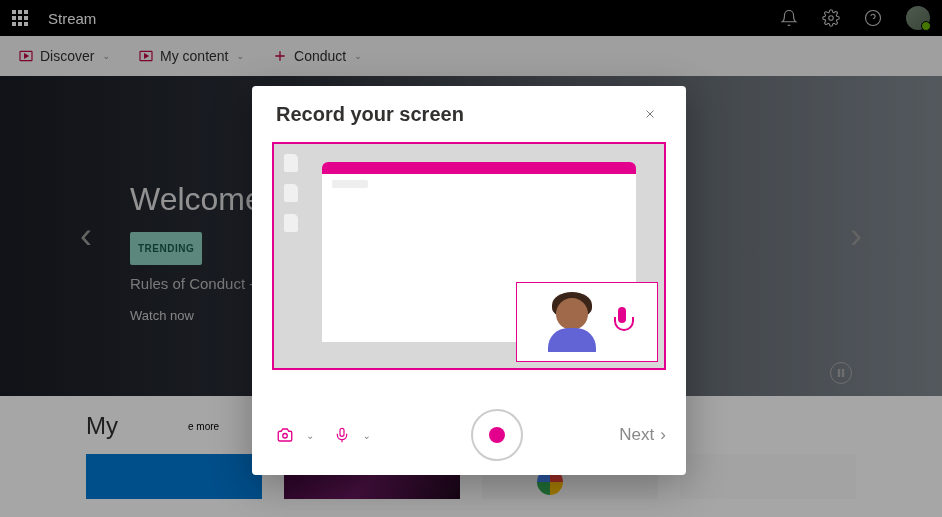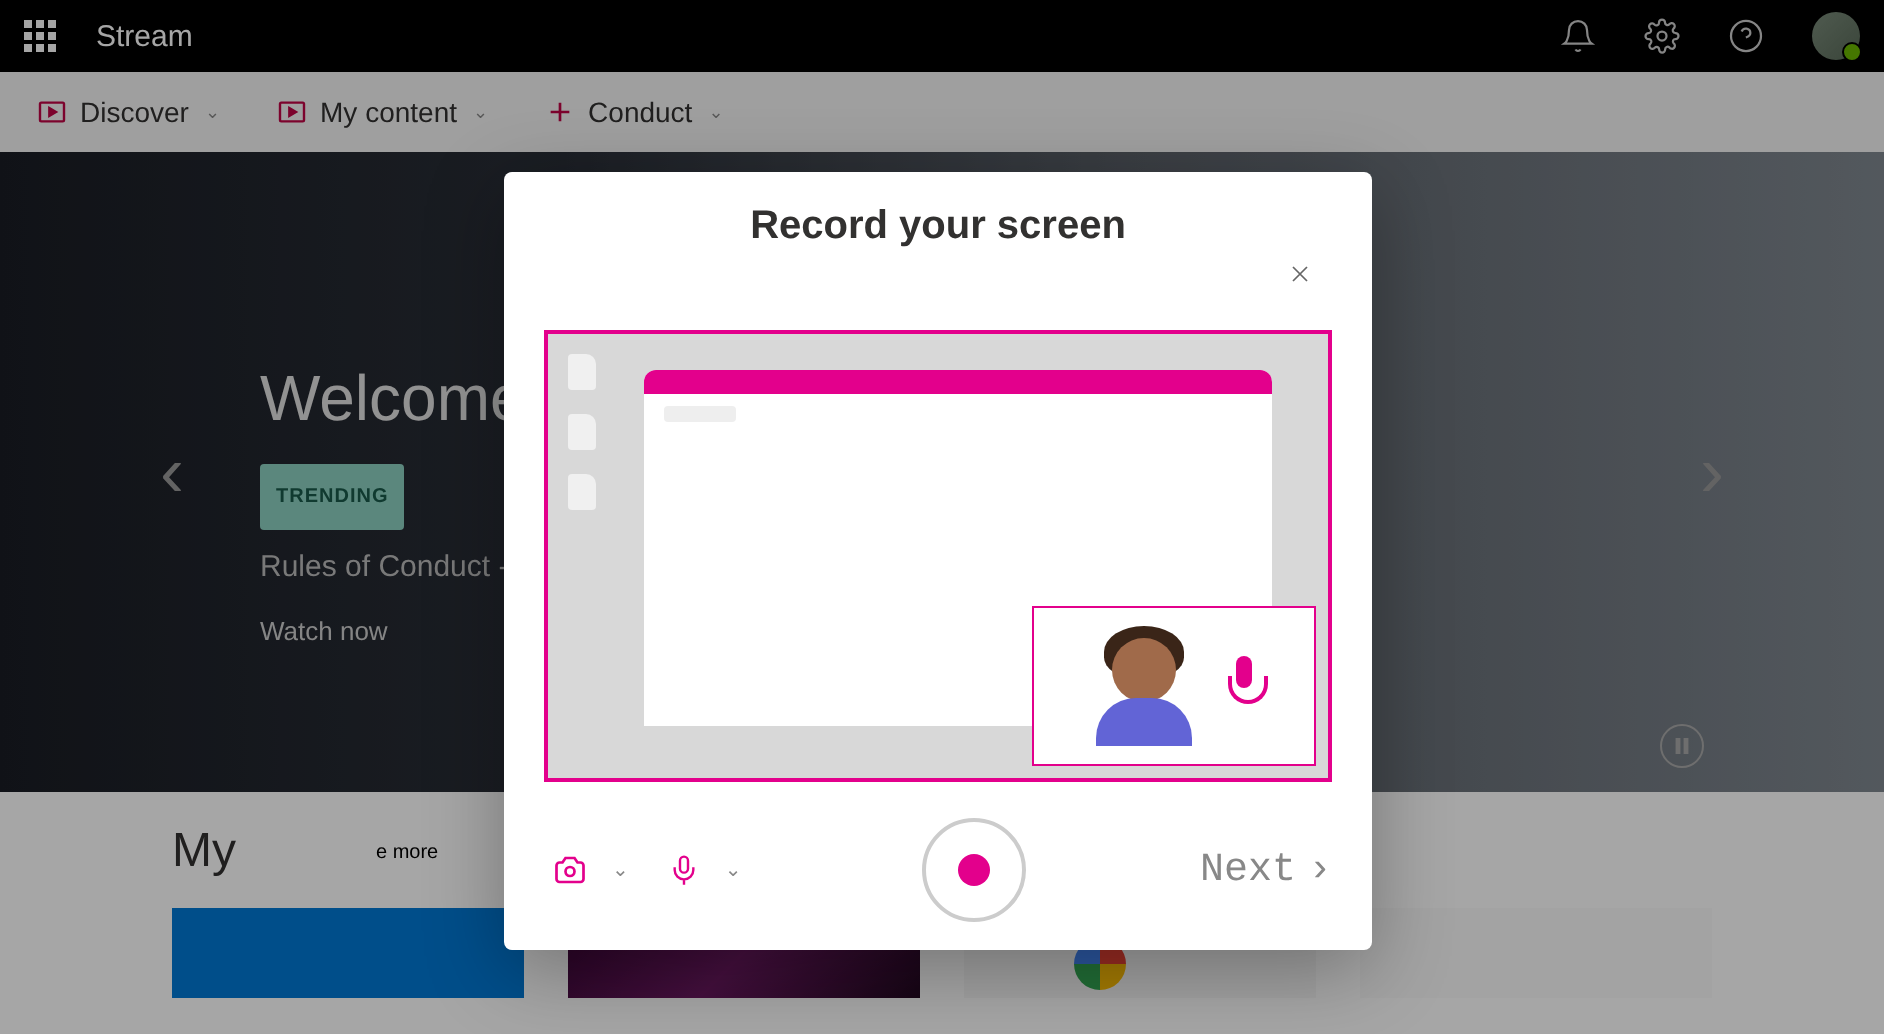--- a/index.html
+++ b/index.html
@@ -45,21 +45,21 @@
     .thumb:nth-child(2) { background: linear-gradient(135deg, #3a0535, #6a1860, #220820); }
     .thumb:nth-child(3) { background: #f8f8f8; position: relative; }
     .thumb:nth-child(4) { background: #fafafa; position: relative; }
     .thumb:nth-child(3)::after { content:''; position:absolute; left:55px; top:15px; width:26px; height:26px; background: conic-gradient(#ea4335 0 90deg, #fbbc05 90deg 180deg, #34a853 180deg 270deg, #4285f4 270deg 360deg); border-radius:50%; }
 
     
     .backdrop { position: absolute; inset: 0; background: rgba(0,0,0,0.35); z-index: 10; }
 
     
     .modal { position: absolute; left: 252px; top: 86px; width: 434px; height: 389px; background: #fff; border-radius: 4px; z-index: 20; box-shadow: 0 10px 40px rgba(0,0,0,0.3); display: flex; flex-direction: column; }
-    .modal-header { display: flex; align-items: center; padding: 16px 24px 10px; flex-direction: column; }
+    .modal-header { display: flex; align-items: center; padding: 16px 24px 10px; }
     .modal-title { font-size: 20px; font-weight: 600; color: #323130; }
     .modal-close { margin-left: auto; width: 24px; height: 24px; display: flex; align-items: center; justify-content: center; color: #666; cursor: pointer; font-size: 16px; }
 
     .modal-preview { margin: 6px 20px 12px; height: 228px; border: 2px solid #e3008c; padding: 8px; background: #d8d8d8; position: relative; }
     .preview-docs { position: absolute; left: 10px; top: 10px; display: flex; flex-direction: column; gap: 12px; }
     .preview-docs > div { width: 14px; height: 18px; background: #f0f0f0; border-radius: 2px 2px 2px 2px; border-top-right-radius: 5px; }
     .preview-window { position: absolute; left: 48px; top: 18px; right: 28px; bottom: 26px; background: #fff; border-radius: 6px 6px 0 0; }
     .preview-window::before { content: ''; position: absolute; top: 0; left: 0; right: 0; height: 12px; background: #e3008c; border-radius: 6px 6px 0 0; }
     .preview-window::after { content: ''; position: absolute; top: 18px; left: 10px; width: 36px; height: 8px; background: #eee; border-radius: 2px; }
     .preview-webcam { position: absolute; right: 6px; bottom: 6px; width: 142px; height: 80px; background: #fff; border: 1.5px solid #e3008c; display: flex; align-items: center; justify-content: center; gap: 10px; }
@@ -70,21 +70,21 @@
     .preview-mic { width: 20px; height: 30px; position: relative; }
     .preview-mic::before { content: ''; position: absolute; left: 6px; top: 0; width: 8px; height: 16px; background: #e3008c; border-radius: 4px; }
     .preview-mic::after { content: ''; position: absolute; left: 2px; top: 10px; width: 16px; height: 12px; border: 2px solid #e3008c; border-top: none; border-radius: 0 0 10px 10px; }
 
     .modal-footer { display: flex; align-items: center; padding: 6px 20px 14px; margin-top: auto; }
     .footer-left { display: flex; align-items: center; gap: 4px; }
     .footer-icon { color: #e3008c; padding: 4px; display: flex; align-items: center; }
     .footer-chev { font-size: 10px; color: #888; padding: 0 4px; cursor: pointer; }
     .record-btn { width: 52px; height: 52px; border: 2px solid #ccc; border-radius: 50%; display: flex; align-items: center; justify-content: center; margin: 0 auto; cursor: pointer; }
     .record-dot { width: 16px; height: 16px; background: #e3008c; border-radius: 50%; }
-    .footer-right { display: flex; align-items: center; gap: 6px; color: #888; font-size: 20px; cursor: pointer; font-family: Liberation Mono, monospace; }
+    .footer-right { display: flex; align-items: center; gap: 6px; color: #888; font-size: 17px; cursor: pointer; }
   </style>
 </head>
 <body>
 
 <div class="top-header">
   <div class="waffle">
     <div></div>
       <div></div>
       <div></div>
       <div></div>

